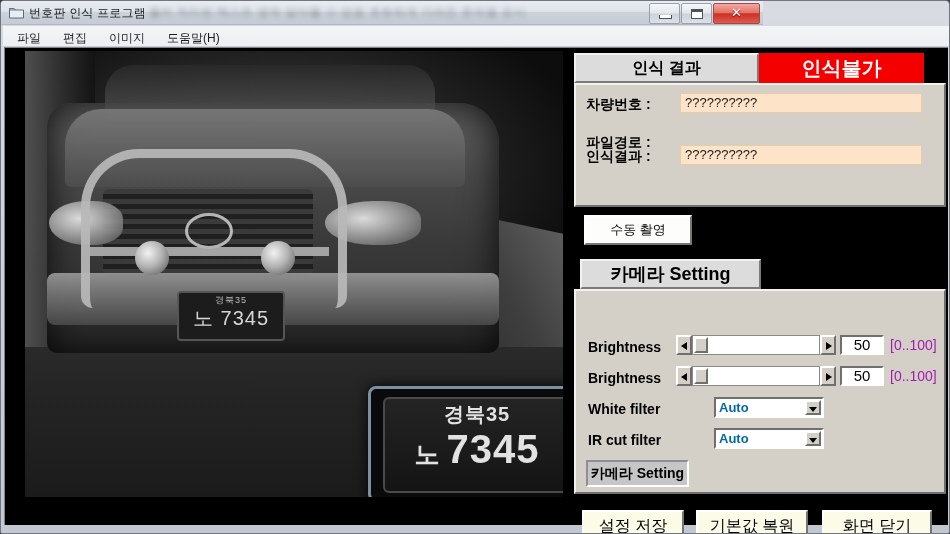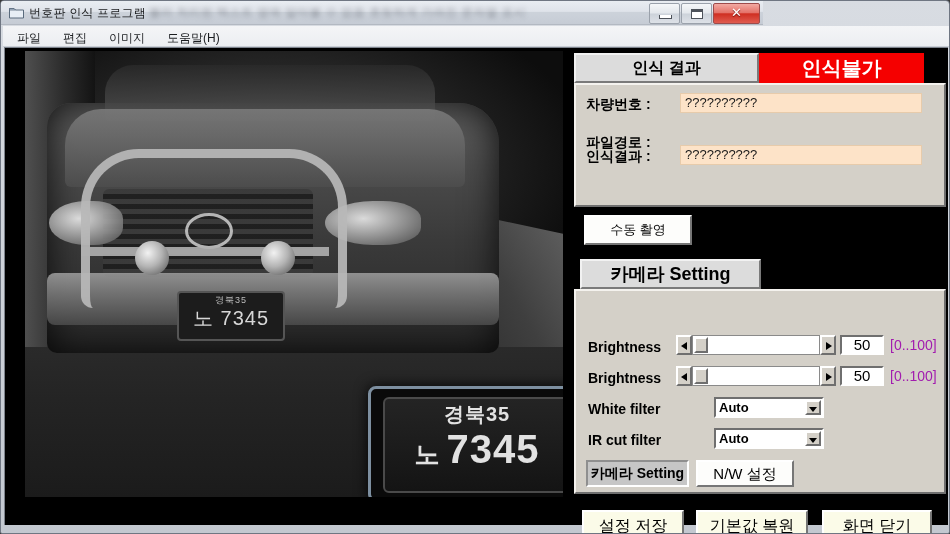--- a/index.html
+++ b/index.html
@@ -381,21 +381,21 @@
 
   .combo {
     position: absolute;
     height: 21px; box-sizing: border-box;
     background: #fff;
     border: 2px solid #6f6f6f;
     border-right-color: #fff; border-bottom-color: #fff;
   }
   .combo .cval {
     position: absolute; left: 3px; top: 1px;
-    font-size: 13px; font-weight: bold; color: #000000;
+    font-size: 13px; font-weight: bold; color: #0369a1;
   }
   .combo .cbtn {
     position: absolute; right: 1px; top: 1px;
     width: 16px; height: 15px; box-sizing: border-box;
     background: #d4d0c8;
     border: 2px solid #fff;
     border-right-color: #6f6f6f; border-bottom-color: #6f6f6f;
   }
   .combo .cbtn .tri {
     position: absolute; left: 2px; top: 5px;
@@ -546,21 +546,20 @@
 
         <div class="ctrl-label" style="left:12px; top:141px;">IR cut filter</div>
         <div class="combo" style="left:138px; top:137px; width:110px;">
           <span class="cval">Auto</span>
           <span class="cbtn">
               <span class="tri"></span>
             </span>
         </div>
 
         <div class="btn gray" style="left:10px; top:169px; width:103px; height:27px; line-height:23px; font-size:14px;">카메라 Setting</div>
-        <div class="btn white" style="left:120px; top:169px; width:98px; height:27px; line-height:23px; font-size:15px;">N/W 설정</div>
       </div>
 
       <div class="btn cream" style="left:8px; top:463px; width:102px; height:32px; line-height:28px; font-size:16px;">설정 저장</div>
       <div class="btn cream" style="left:122px; top:463px; width:112px; height:32px; line-height:28px; font-size:16px;">기본값 복원</div>
       <div class="btn cream" style="left:248px; top:463px; width:110px; height:32px; line-height:28px; font-size:16px;">화면 닫기</div>
     </div>
   </div>
 </div>
 
 </body></html>

